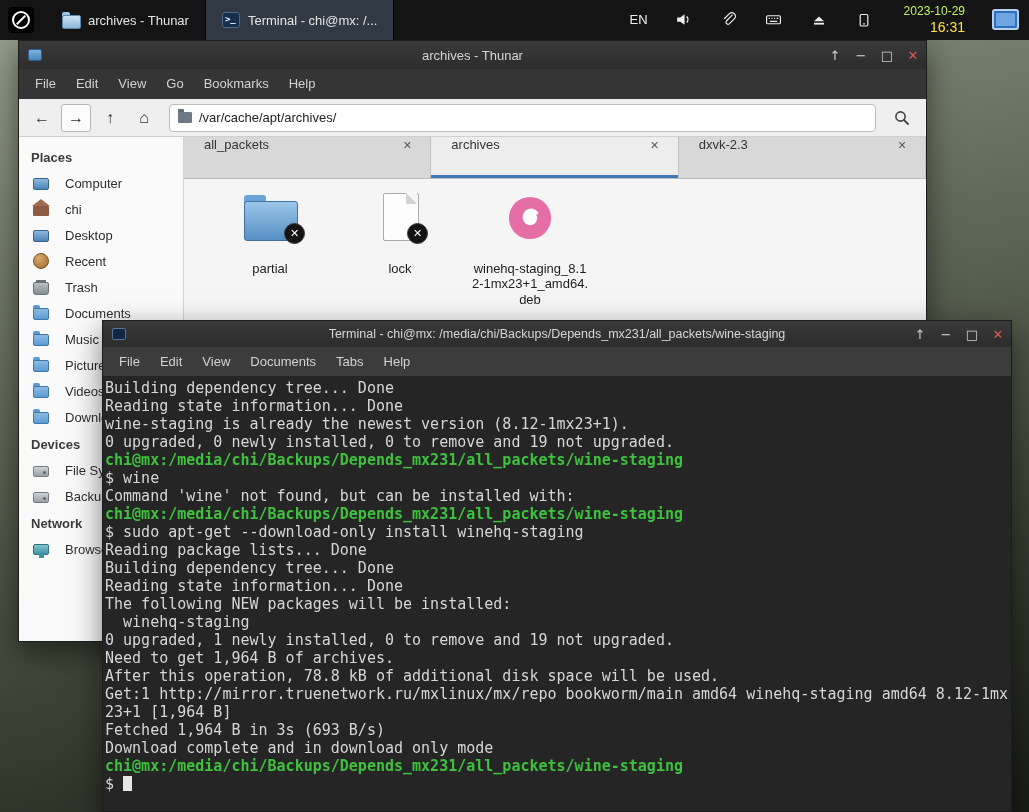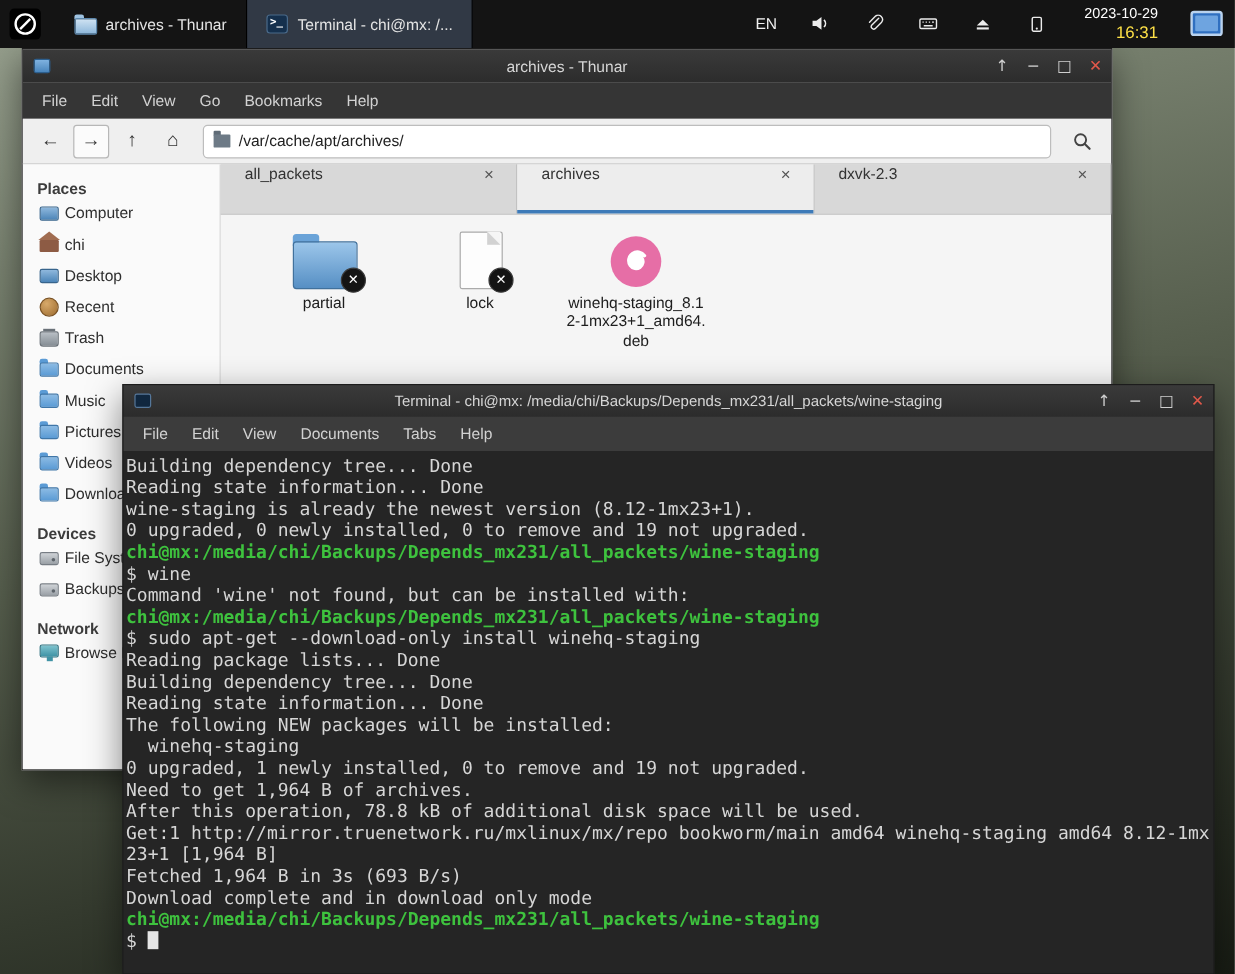--- a/index.html
+++ b/index.html
@@ -24,21 +24,21 @@
   .task-icon.folder::before { content:""; position:absolute; left:0; top:0; width:8px; height:4px; background:#9fc3e2; border-radius:2px 2px 0 0; }
   .task-icon.folder::after { content:""; position:absolute; left:0; top:3px; width:17px; height:12px; background:linear-gradient(#cfe2f2,#8db7da); border-radius:2px; border:1px solid #5d88ad; }
   .task-icon.terminal { background:#15304d; border:1px solid #4a6a8a; border-radius:3px; }
   .task-icon.terminal::before { content:">_"; position:absolute; left:2px; top:1px; font:bold 9px "DejaVu Sans Mono",monospace; color:#fff; }
   .task-label { white-space:nowrap; overflow:hidden; text-overflow:ellipsis; }
   .panel-spacer { flex:1; }
   .tray { display:flex; align-items:center; gap:27px; margin-right:10px; }
   .tray-text { font-size:13px; color:#f0f0f0; }
   .tray-icon { display:flex; align-items:center; justify-content:center; width:18px; height:18px; cursor:pointer; }
   .clock { text-align:right; line-height:1.15; margin-left:4px; cursor:pointer; }
-  .clock .date { font-size:12px; color:#ffffff; }
+  .clock .date { font-size:12px; color:#bef264; }
   .clock .time { font-size:14px; color:#fde047; }
   .display-icon { width:27px; height:21px; border-radius:3px; background:#2f6fc0; border:2px solid #b9d2ee; position:relative; cursor:pointer; }
   .display-icon::before { content:""; position:absolute; inset:2px; background:#6ea4e0; border-radius:1px; }
   
   .window { position:absolute; border:1px solid #1c1c1c; box-shadow:0 10px 28px rgba(0,0,0,.5); display:flex; flex-direction:column; }
   .titlebar { height:28px; background:linear-gradient(#3a3a3a,#2c2c2c); display:flex; align-items:center; position:relative; flex:0 0 auto; }
   .titlebar .title { position:absolute; left:0; right:0; text-align:center; font-size:13px; color:#d6d6d6; white-space:nowrap; overflow:hidden; }
   .win-icon { width:14px; height:12px; margin-left:9px; background:linear-gradient(#7fb2e0,#4a86bd); border:1px solid #2d5f8e; border-radius:2px; z-index:2; }
   .win-icon.term { background:#10273f; border-color:#55779a; }
   .win-btns { margin-left:auto; display:flex; z-index:2; }
@@ -57,21 +57,21 @@
   .pathbar { flex:1; height:28px; margin:0 6px; background:#fff; border:1px solid #bdbdbd; border-radius:4px;
     display:flex; align-items:center; padding:0 8px; gap:7px; cursor:text; }
   .mini-folder { width:14px; height:11px; position:relative; }
   .mini-folder::before { content:""; position:absolute; left:0; top:-3px; width:6px; height:4px; background:#5f6b76; border-radius:1px 1px 0 0; }
   .mini-folder::after { content:""; position:absolute; inset:0; background:#6d7a86; border-radius:1px; }
   .path-text { font-size:13px; color:#222; }
   .search-btn { width:32px; height:28px; display:flex; align-items:center; justify-content:center; cursor:pointer; border-radius:3px; }
   .thunar-body { flex:1; display:flex; min-height:0; }
   .sidebar { width:165px; background:#fafafa; border-right:1px solid #d5d5d5; padding-top:6px; overflow:hidden; }
   .sb-header { font-size:13px; font-weight:bold; color:#3c3c3c; padding:7px 12px 5px; }
-  .sb-item { display:flex; gap:5px; height:26px; padding-left:14px; font-size:13px; color:#2e2e2e; cursor:pointer; white-space:nowrap; }
+  .sb-item { display:flex; align-items:center; gap:16px; height:26px; padding-left:14px; font-size:13px; color:#2e2e2e; cursor:pointer; white-space:nowrap; }
   .sb-icon { width:16px; height:16px; flex:0 0 auto; position:relative; }
   .icon-computer, .icon-desktop { background:linear-gradient(#8fb8dd,#4c85b8); border:1px solid #37648c; border-radius:2px; height:12px; margin-top:2px; }
   .icon-home { background:#8d5b44; height:10px; margin-top:4px; border-radius:1px; }
   .icon-home::before { content:""; position:absolute; left:-1px; top:-7px; border-left:9px solid transparent; border-right:9px solid transparent; border-bottom:7px solid #a06c50; }
   .icon-recent { border-radius:50%; background:radial-gradient(circle at 35% 30%,#d8a96a,#9c6b2f); border:1px solid #7a5224; }
   .icon-trash { background:linear-gradient(#b9bfc5,#858d94); border:1px solid #6a7178; border-radius:2px 2px 3px 3px; height:13px; margin-top:2px; }
   .icon-trash::before { content:""; position:absolute; top:-3px; left:2px; right:2px; height:2px; background:#6a7178; }
   .icon-folder { height:12px; margin-top:2px; }
   .icon-folder::before { content:""; position:absolute; left:0; top:-3px; width:7px; height:4px; background:var(--folder,#5b9bd5); border-radius:2px 2px 0 0; }
   .icon-folder::after { content:""; position:absolute; inset:0; background:linear-gradient(#8cbbe4,var(--folder,#5b9bd5)); border:1px solid #3f76a8; border-radius:2px; }
@@ -79,21 +79,21 @@
   .icon-drive::before { content:""; position:absolute; right:2px; top:4px; width:3px; height:3px; border-radius:50%; background:#5d646b; }
   .icon-network { background:linear-gradient(#7fc4cf,#3f93a5); border:1px solid #2e7280; border-radius:2px; height:11px; margin-top:1px; }
   .icon-network::before { content:""; position:absolute; left:5px; bottom:-4px; width:5px; height:4px; background:#3f93a5; }
   .content { flex:1; display:flex; flex-direction:column; min-width:0; }
   .tabbar { height:42px; background:#d8d8d8; display:flex; border-bottom:1px solid #bdbdbd; flex:0 0 auto; }
   .ftab { flex:1; display:flex; align-items:flex-start; padding:0 14px 0 20px; border-right:1px solid #c2c2c2; font-size:13px; color:#333; cursor:pointer; position:relative; background:#d8d8d8; }
   .ftab.active { background:#ededed; box-shadow:inset 0 -3px 0 var(--accent,#3d7ab8); }
   .ftab-label { flex:1; text-align:left; white-space:nowrap; overflow:hidden; }
   .ftab-close { width:18px; text-align:center; color:#555; font-size:14px; }
   .fileview { flex:1; background:#f5f5f5; display:flex; align-items:flex-start; gap:14px; padding:12px 0 0 28px; }
-  .file-item { width:116px; display:flex; flex-direction:column; align-items:center; gap:4px; cursor:pointer; }
+  .file-item { width:116px; display:flex; flex-direction:column; align-items:center; gap:20px; cursor:pointer; }
   .file-icon { height:50px; display:flex; align-items:flex-end; justify-content:center; position:relative; }
   .kind-folder-x { width:56px; }
   .kind-folder-x::before { content:""; position:absolute; left:2px; top:4px; width:22px; height:10px; background:#6aa3d8; border-radius:3px 3px 0 0; }
   .kind-folder-x::after { content:""; position:absolute; left:2px; top:10px; width:52px; height:38px; background:linear-gradient(#9cc6ea,#568fc4); border:1px solid #41719c; border-radius:3px; }
   .kind-file-x { width:42px; }
   .kind-file-x::after { content:""; position:absolute; left:4px; top:2px; width:34px; height:46px; background:#fdfdfd; border:1px solid #ababab; border-radius:2px; }
   .kind-file-x::before { content:""; position:absolute; right:4px; top:2px; width:0; height:0; z-index:2;
     border-left:11px solid #d2d2d2; border-top:11px solid #f5f5f5; }
   .emblem-x { position:absolute; right:-7px; bottom:-3px; width:21px; height:21px; border-radius:50%; background:#141414;
     display:flex; align-items:center; justify-content:center; z-index:3; border:1px solid #3a3a3a; }

